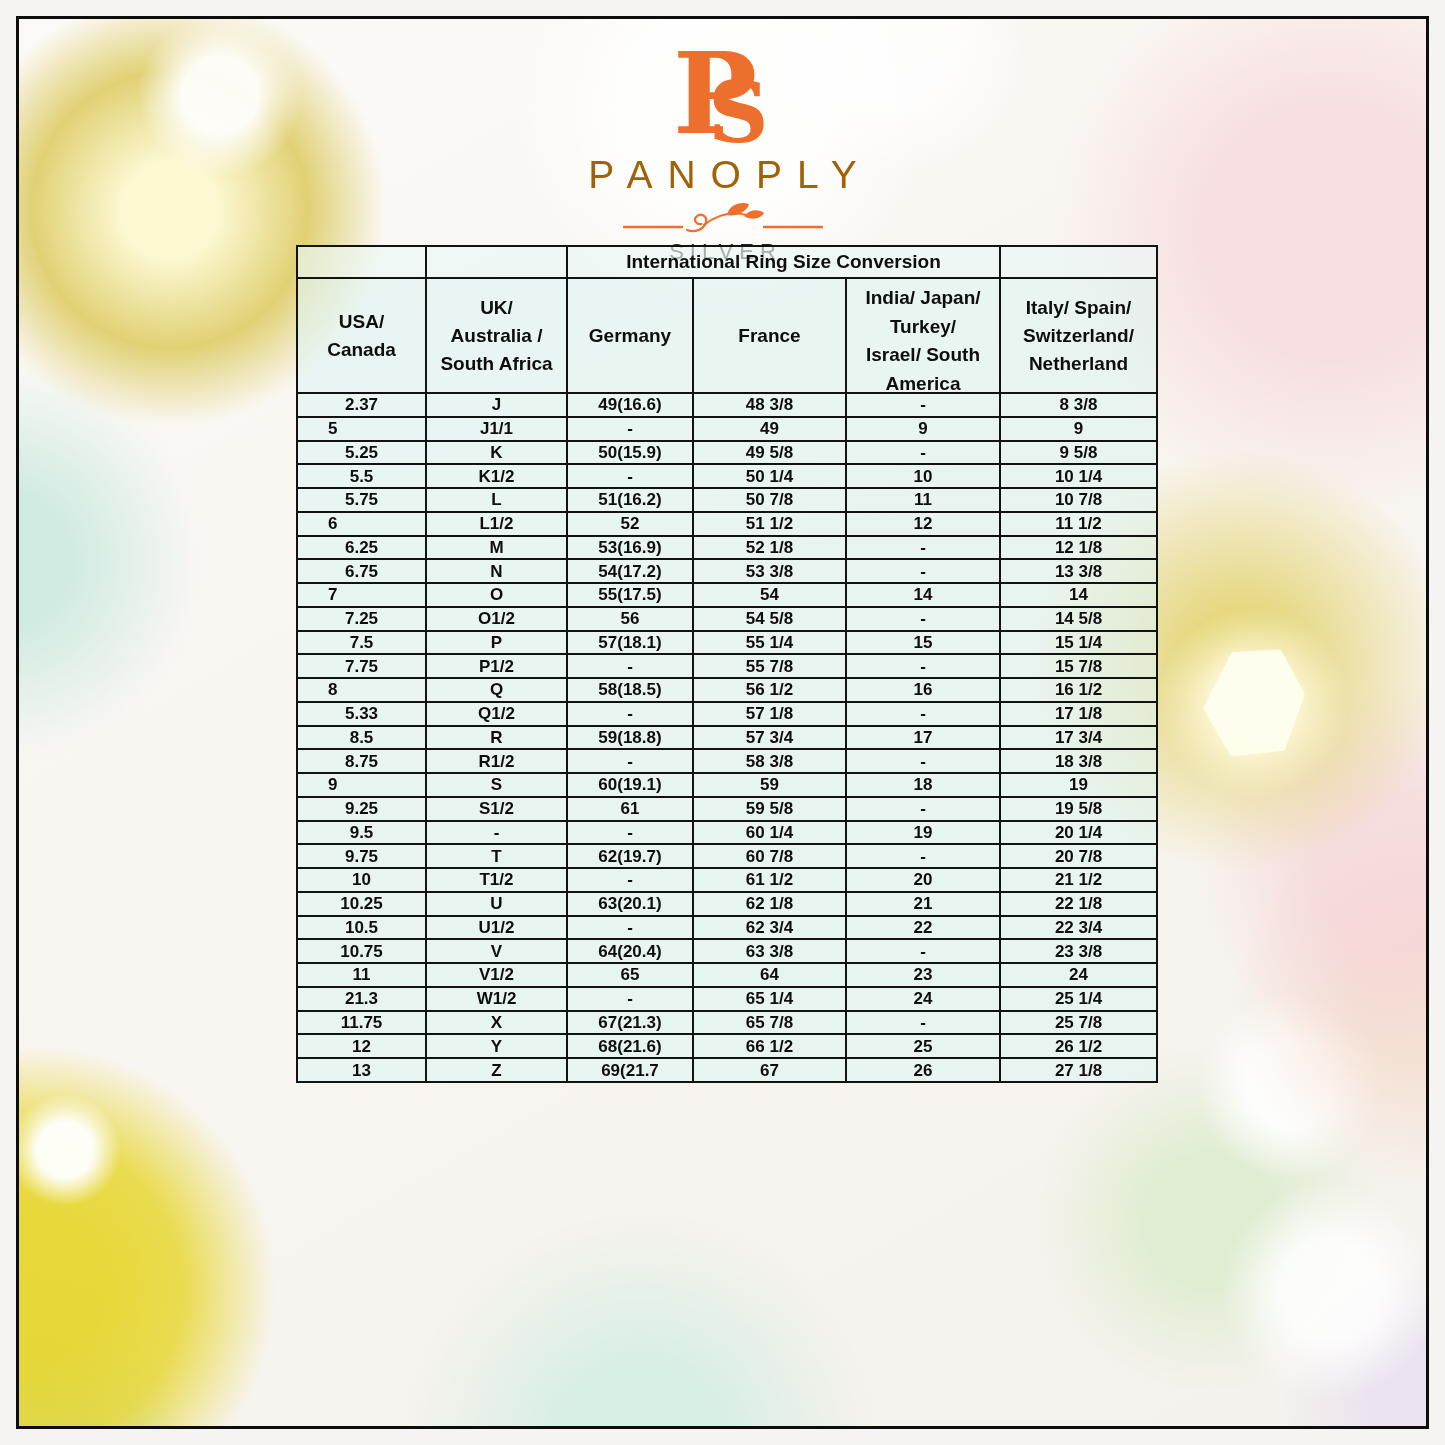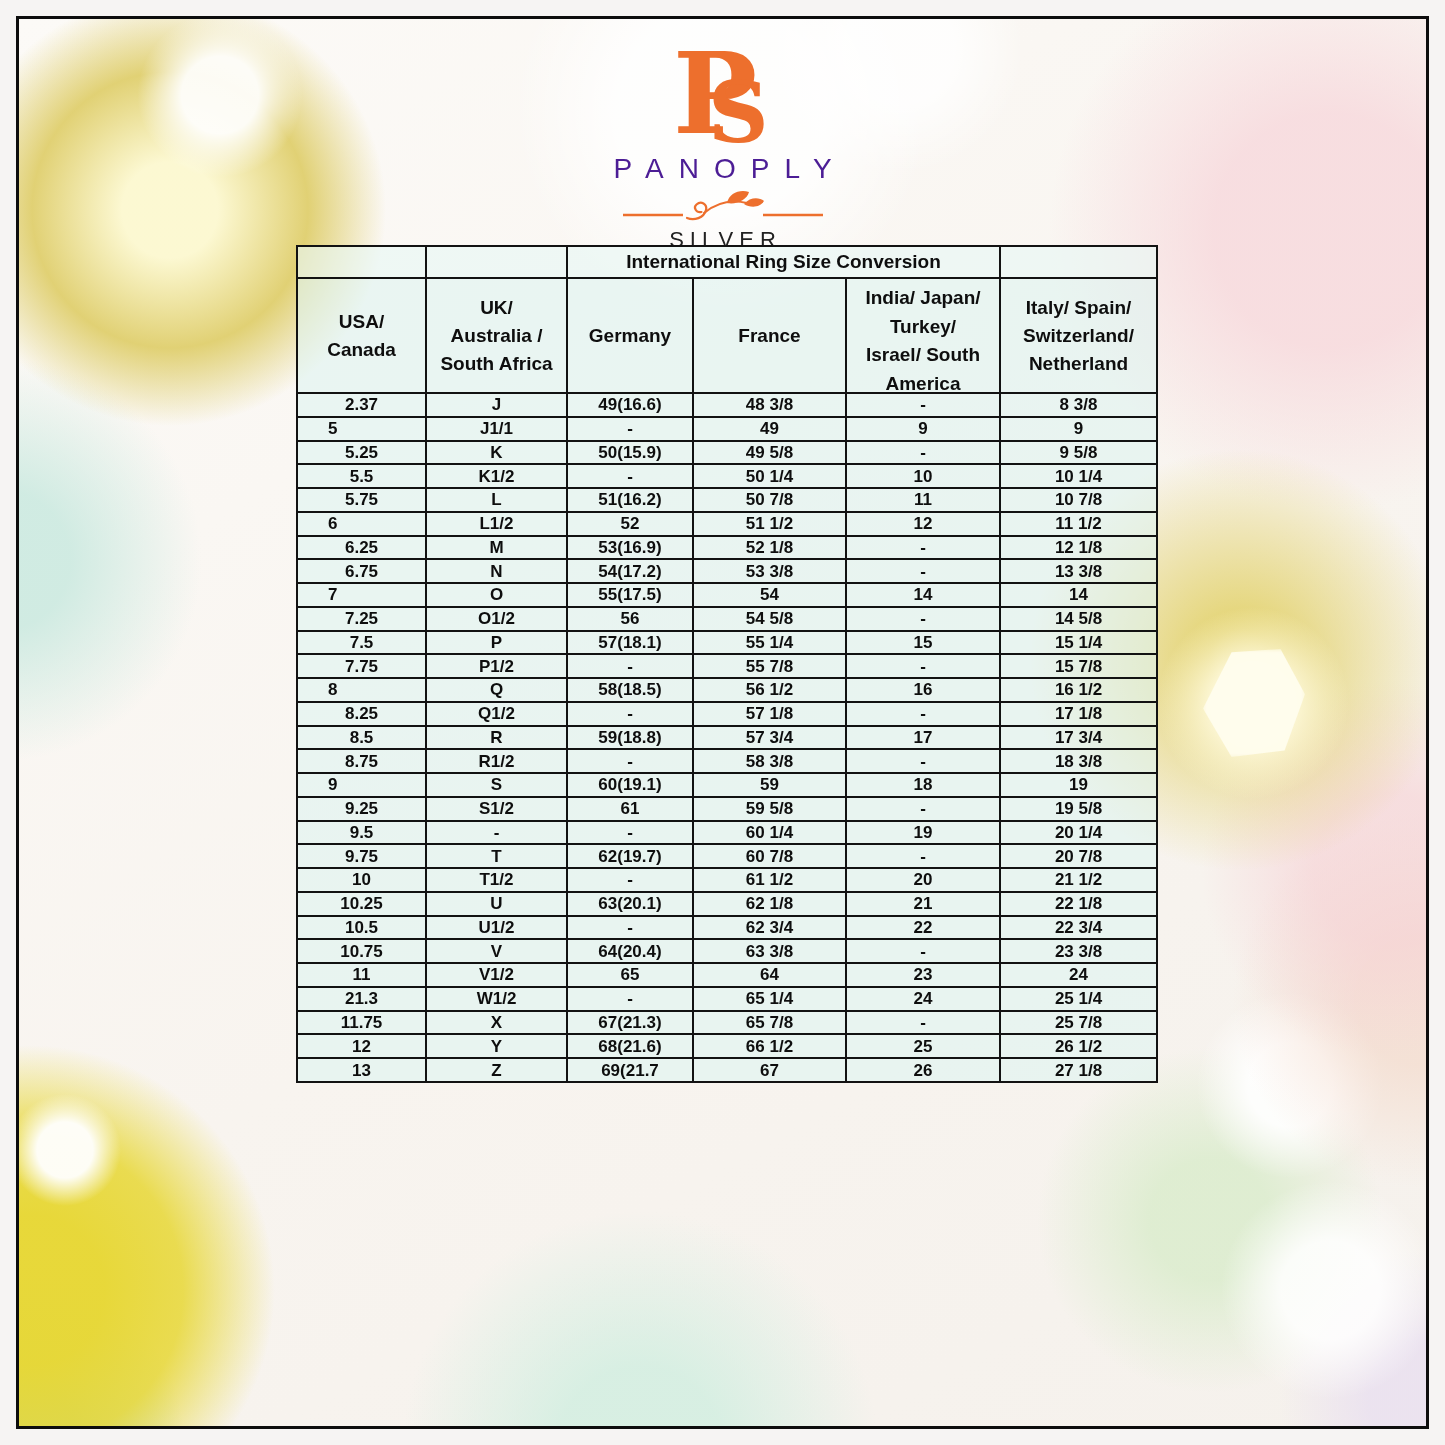--- a/index.html
+++ b/index.html
@@ -47,22 +47,22 @@
     clip-path: polygon(28% 3%, 76% 0%, 100% 42%, 80% 94%, 28% 100%, 0% 55%);
     filter: blur(2px);
     opacity:.96;
   }
 
   
   .logo { position:absolute; left:0; right:0; top:30px; text-align:center; color:#1b1b1b; }
   .monogram { display:block; margin:0 auto 0 auto; }
   .brand {
     margin-top:8px;
-    font-size:28px; font-weight:400; letter-spacing:15px; padding-left:15px;
-    color:#4c1d95;
+    font-size:39px; font-weight:400; letter-spacing:15px; padding-left:15px;
+    color:#a16207;
   }
   .ornament { display:block; margin:6px auto 0 auto; }
   .sub {
     margin-top:2px;
     font-size:22px; font-weight:400; letter-spacing:6px; padding-left:6px;
     color:#222;
   }
 
   
   table.ring {
@@ -246,21 +246,21 @@
           </tr>
           <tr>
             <td class="left">8</td>
             <td>Q</td>
             <td>58(18.5)</td>
             <td>56 1/2</td>
             <td>16</td>
             <td>16 1/2</td>
           </tr>
           <tr>
-            <td>8.25</td>
+            <td>5.33</td>
             <td>Q1/2</td>
             <td>-</td>
             <td>57 1/8</td>
             <td>-</td>
             <td>17 1/8</td>
           </tr>
           <tr>
             <td>8.5</td>
             <td>R</td>
             <td>59(18.8)</td>

